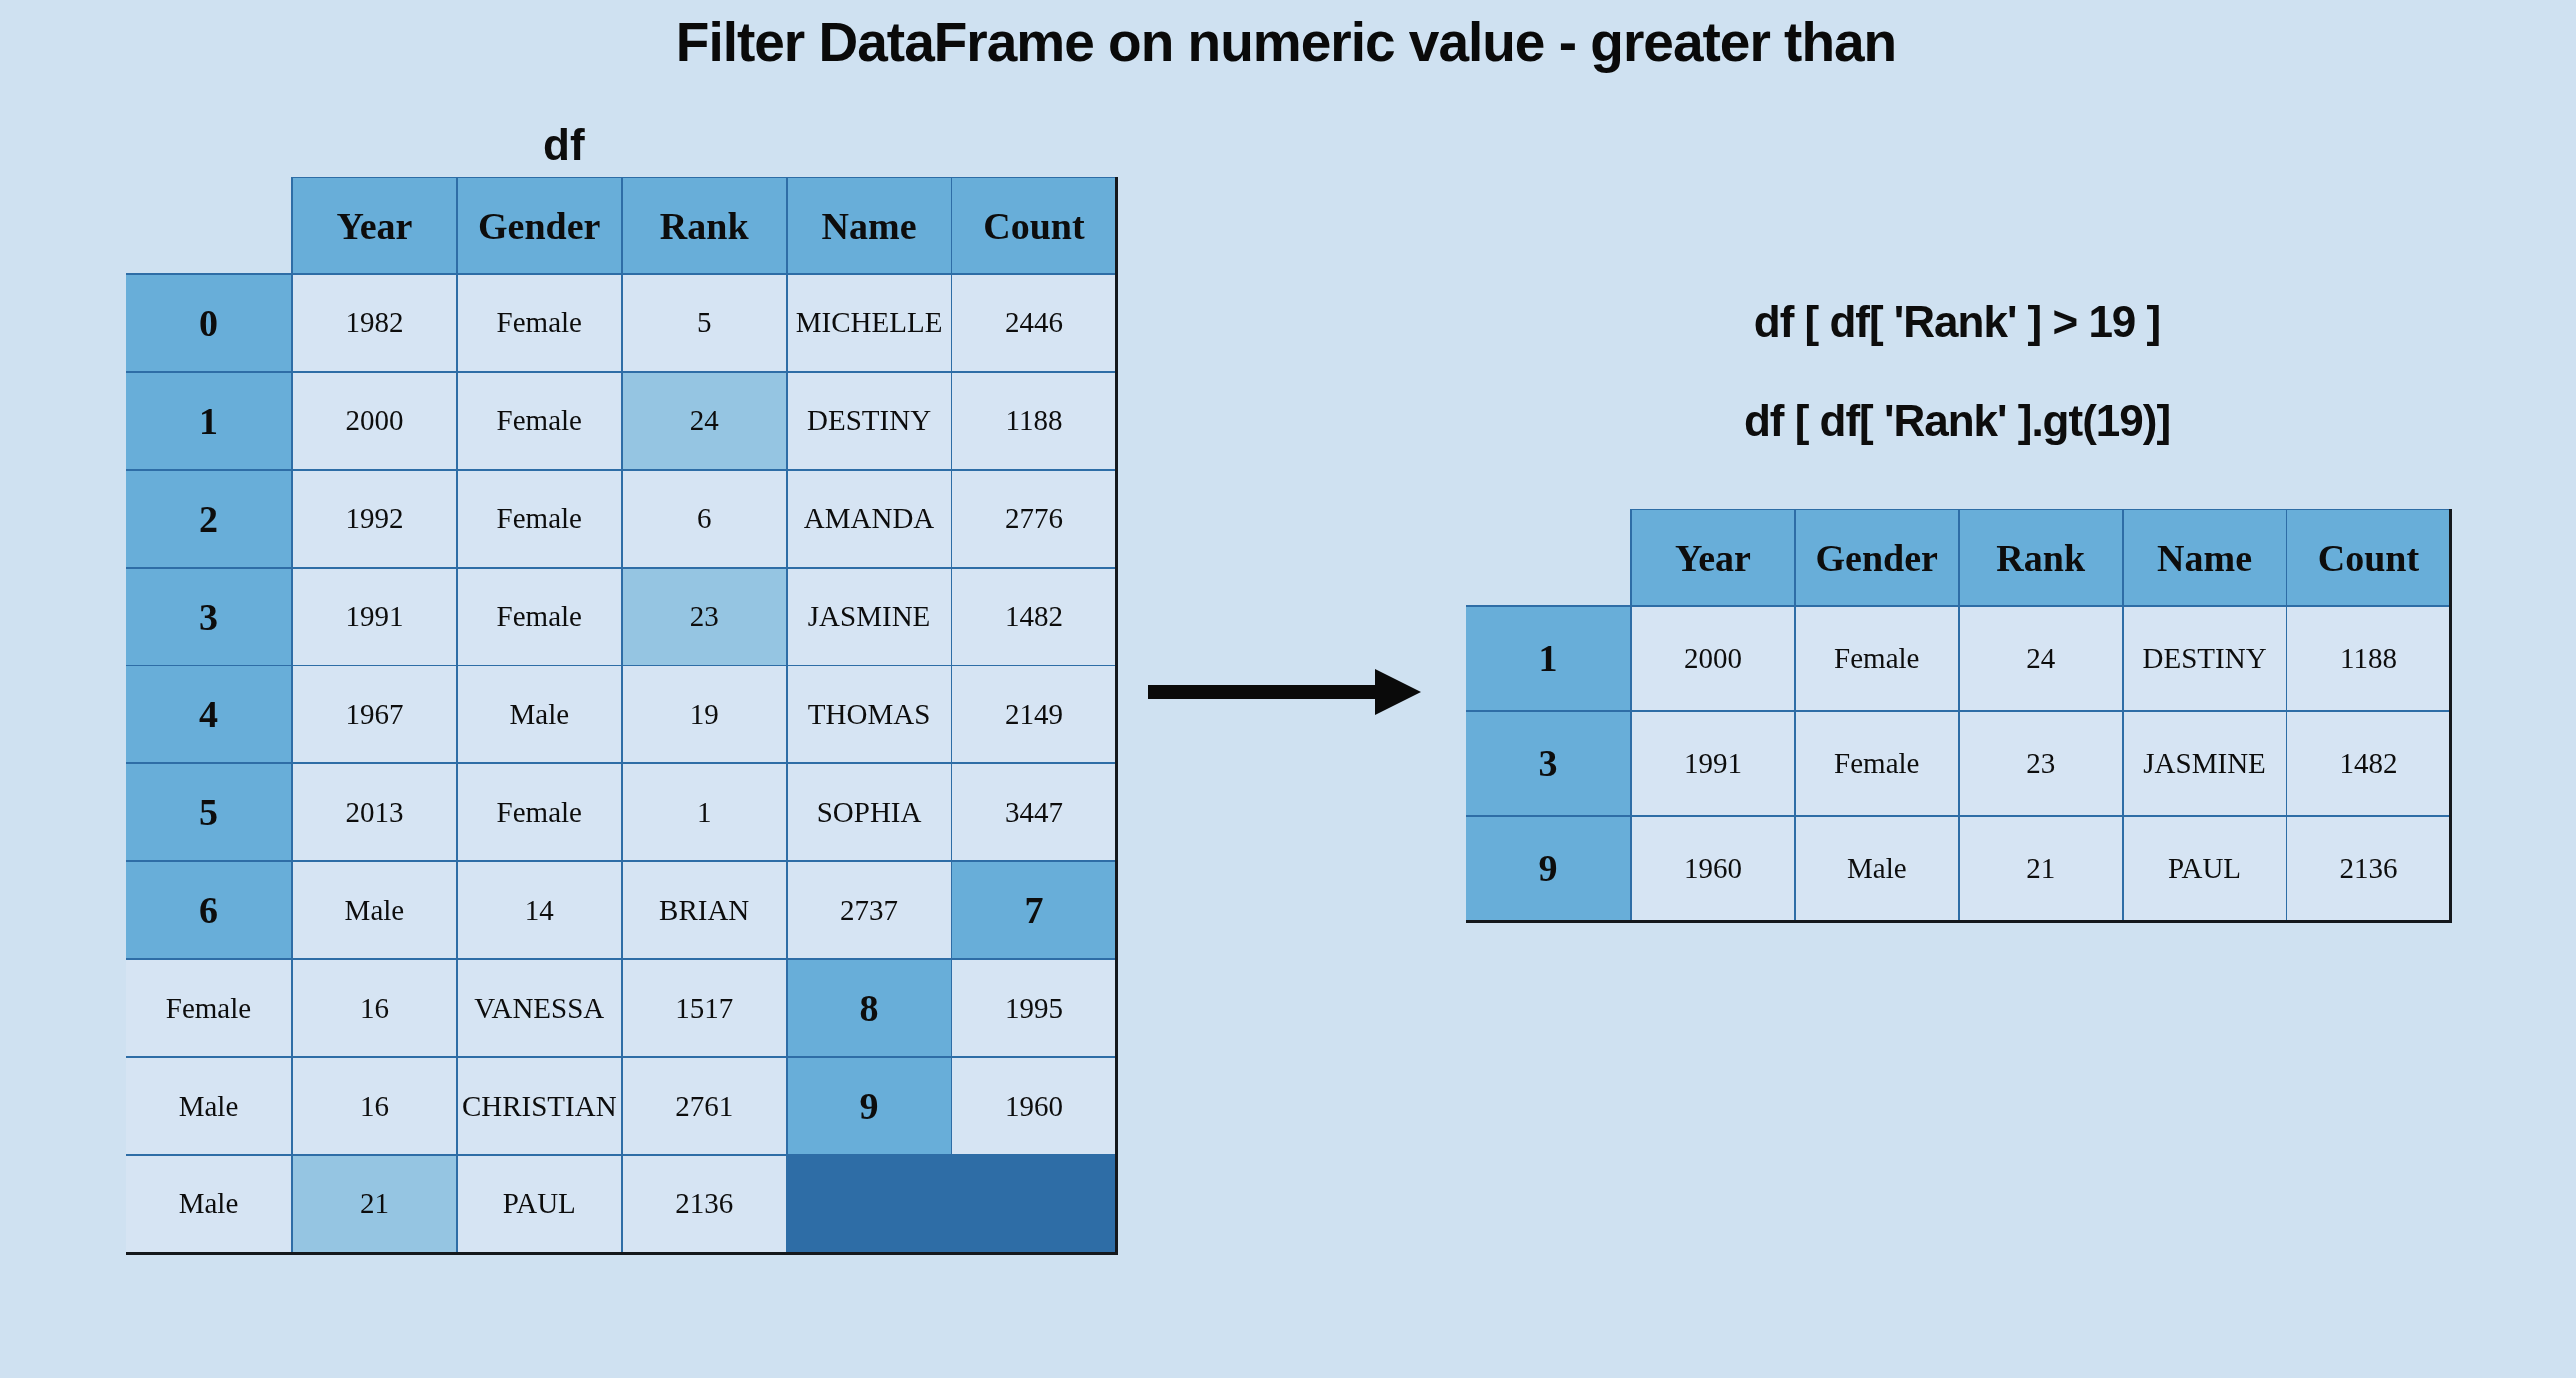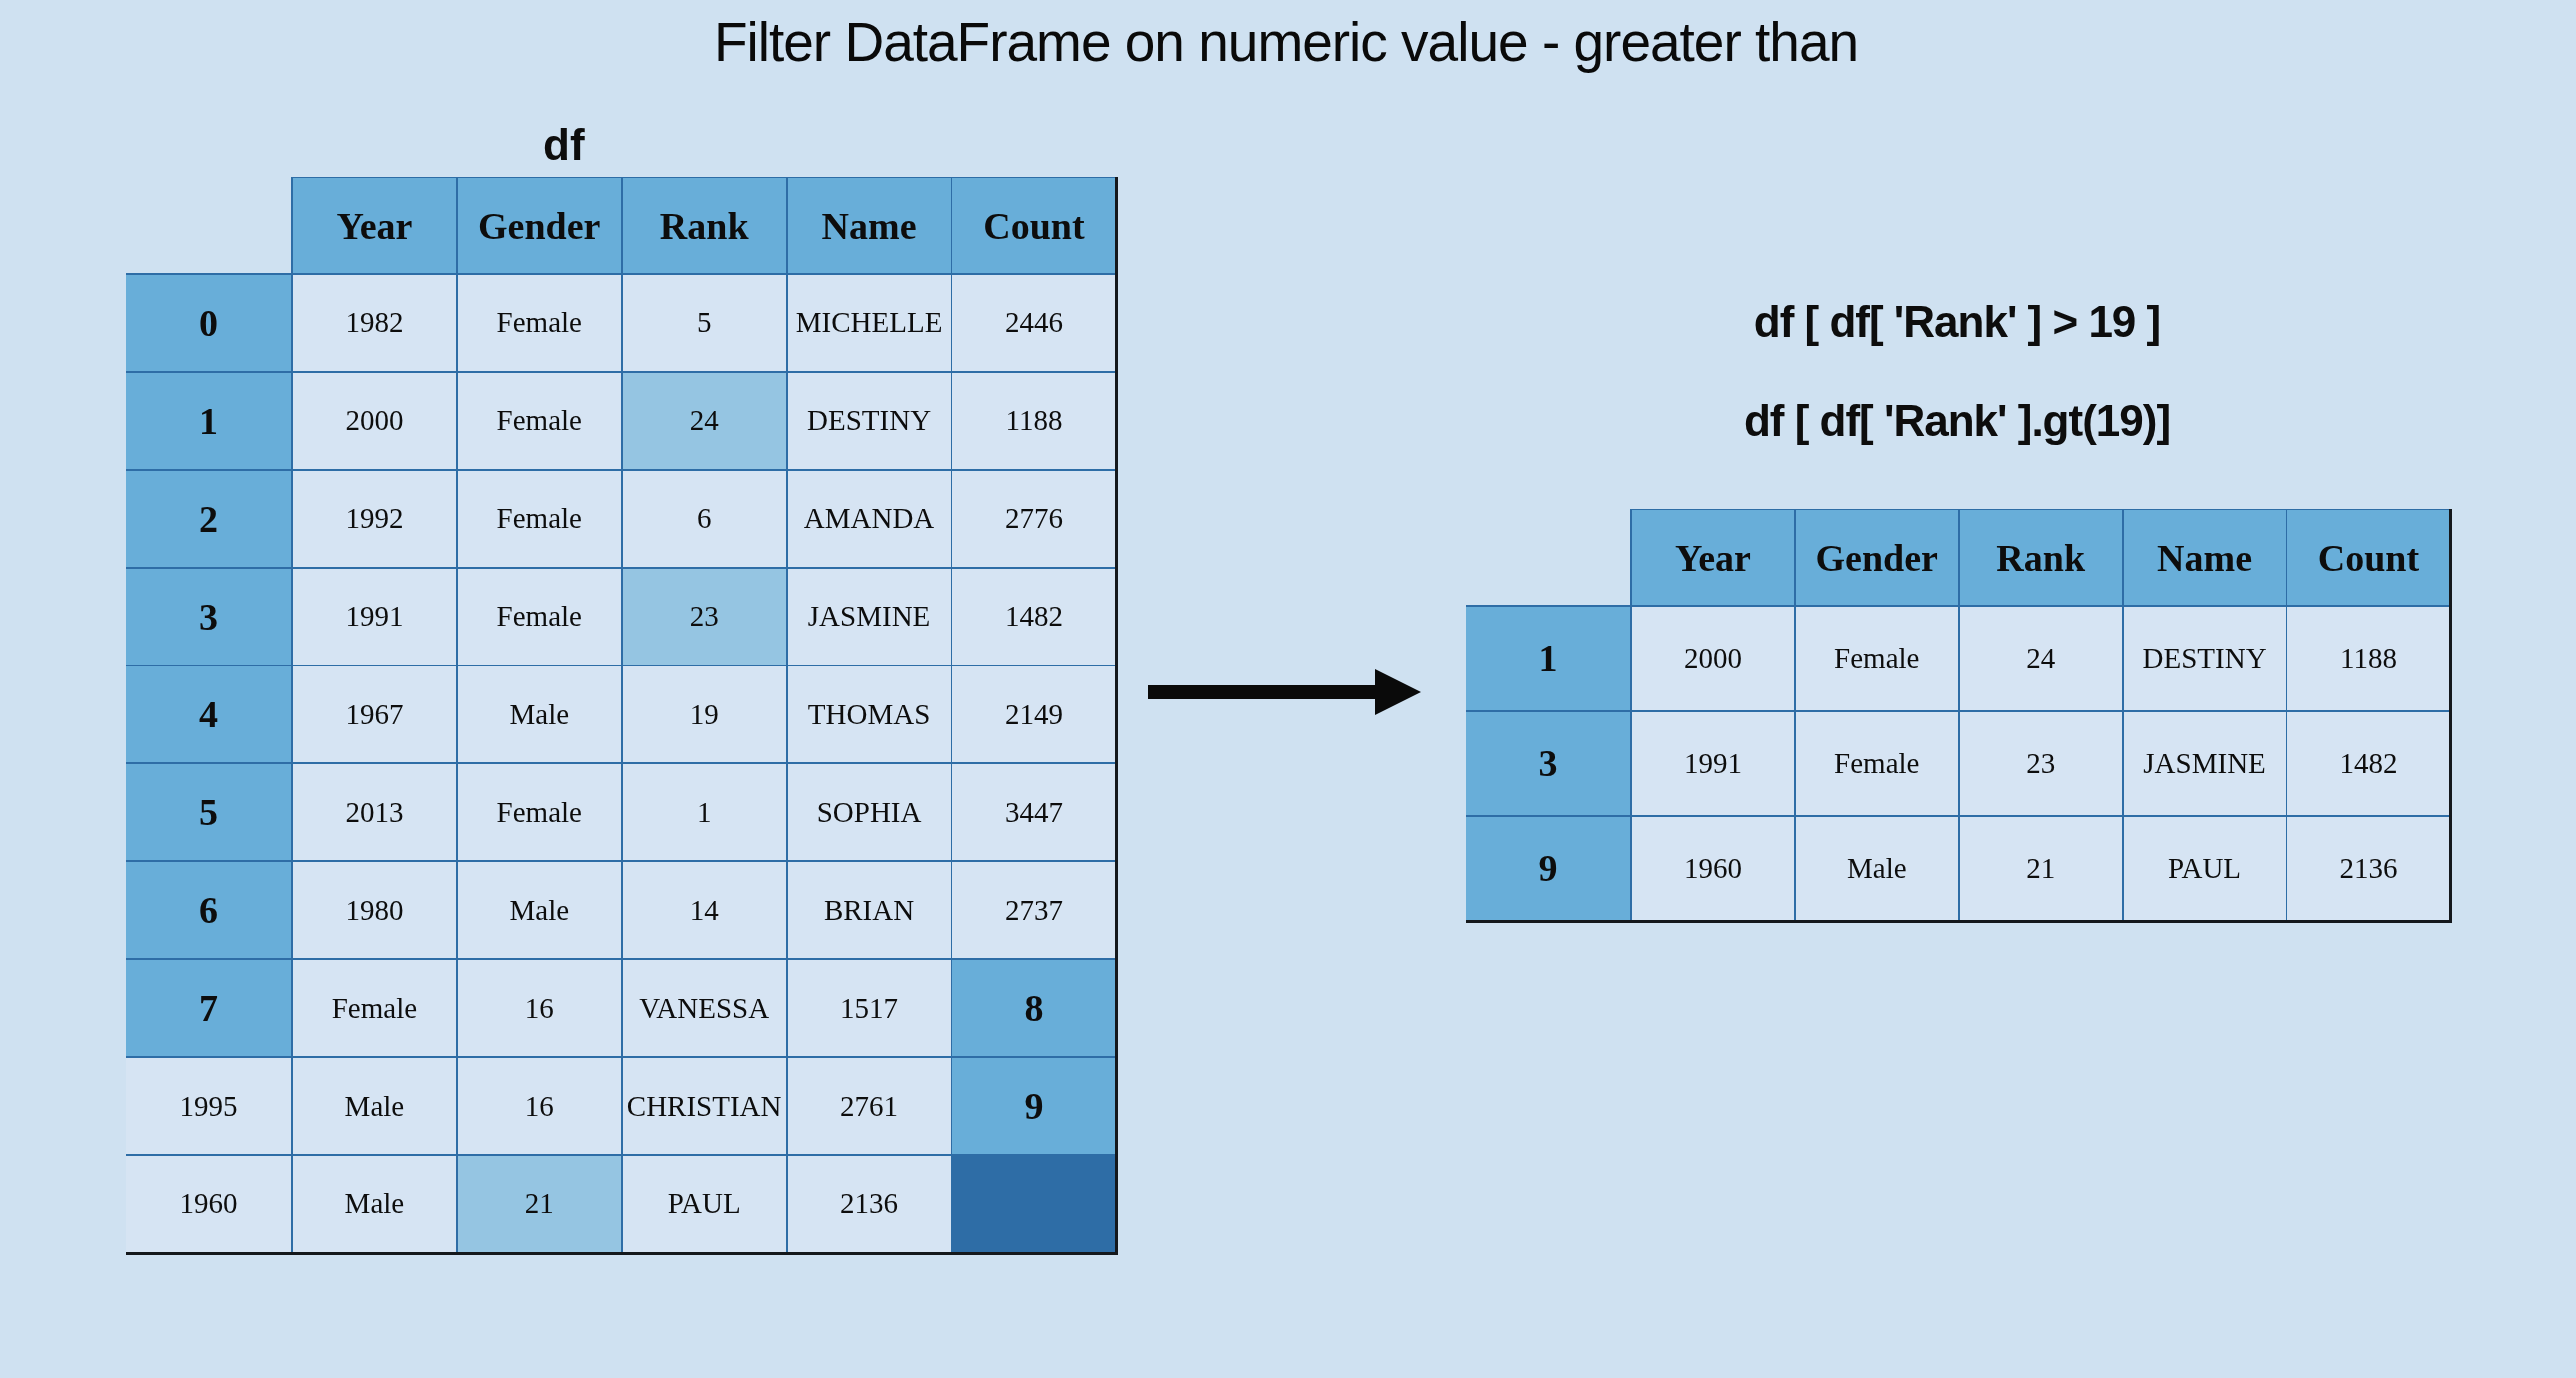--- a/index.html
+++ b/index.html
@@ -9,21 +9,21 @@
     background: #cfe1f1;
     position: relative;
     overflow: hidden;
     color: #0d0d0d;
   }
   .canvas { position: absolute; inset: 0; }
 
   .title {
     position: absolute; left: 0; right: 4px; top: 9.5px;
     text-align: center;
-    font-size: 55px; font-weight: 400; letter-spacing: -1px;
+    font-size: 55px; font-weight: 700; letter-spacing: -1px;
     color: #0a0a0a;
   }
 
   .df-label {
     position: absolute; left: 543px; top: 120px; width: 162px;
     font-size: 44px; font-weight: 700;
   }
 
   
   .ptable {
@@ -142,21 +142,20 @@
     <div class="cell td">2149</div>
 
     <div class="cell idx">5</div>
     <div class="cell td">2013</div>
     <div class="cell td">Female</div>
     <div class="cell td">1</div>
     <div class="cell td">SOPHIA</div>
     <div class="cell td">3447</div>
 
     <div class="cell idx">6</div>
-    <div class="cell td">1980</div>
     <div class="cell td">Male</div>
     <div class="cell td">14</div>
     <div class="cell td">BRIAN</div>
     <div class="cell td">2737</div>
 
     <div class="cell idx">7</div>
     <div class="cell td">Female</div>
     <div class="cell td">16</div>
     <div class="cell td">VANESSA</div>
     <div class="cell td">1517</div>

